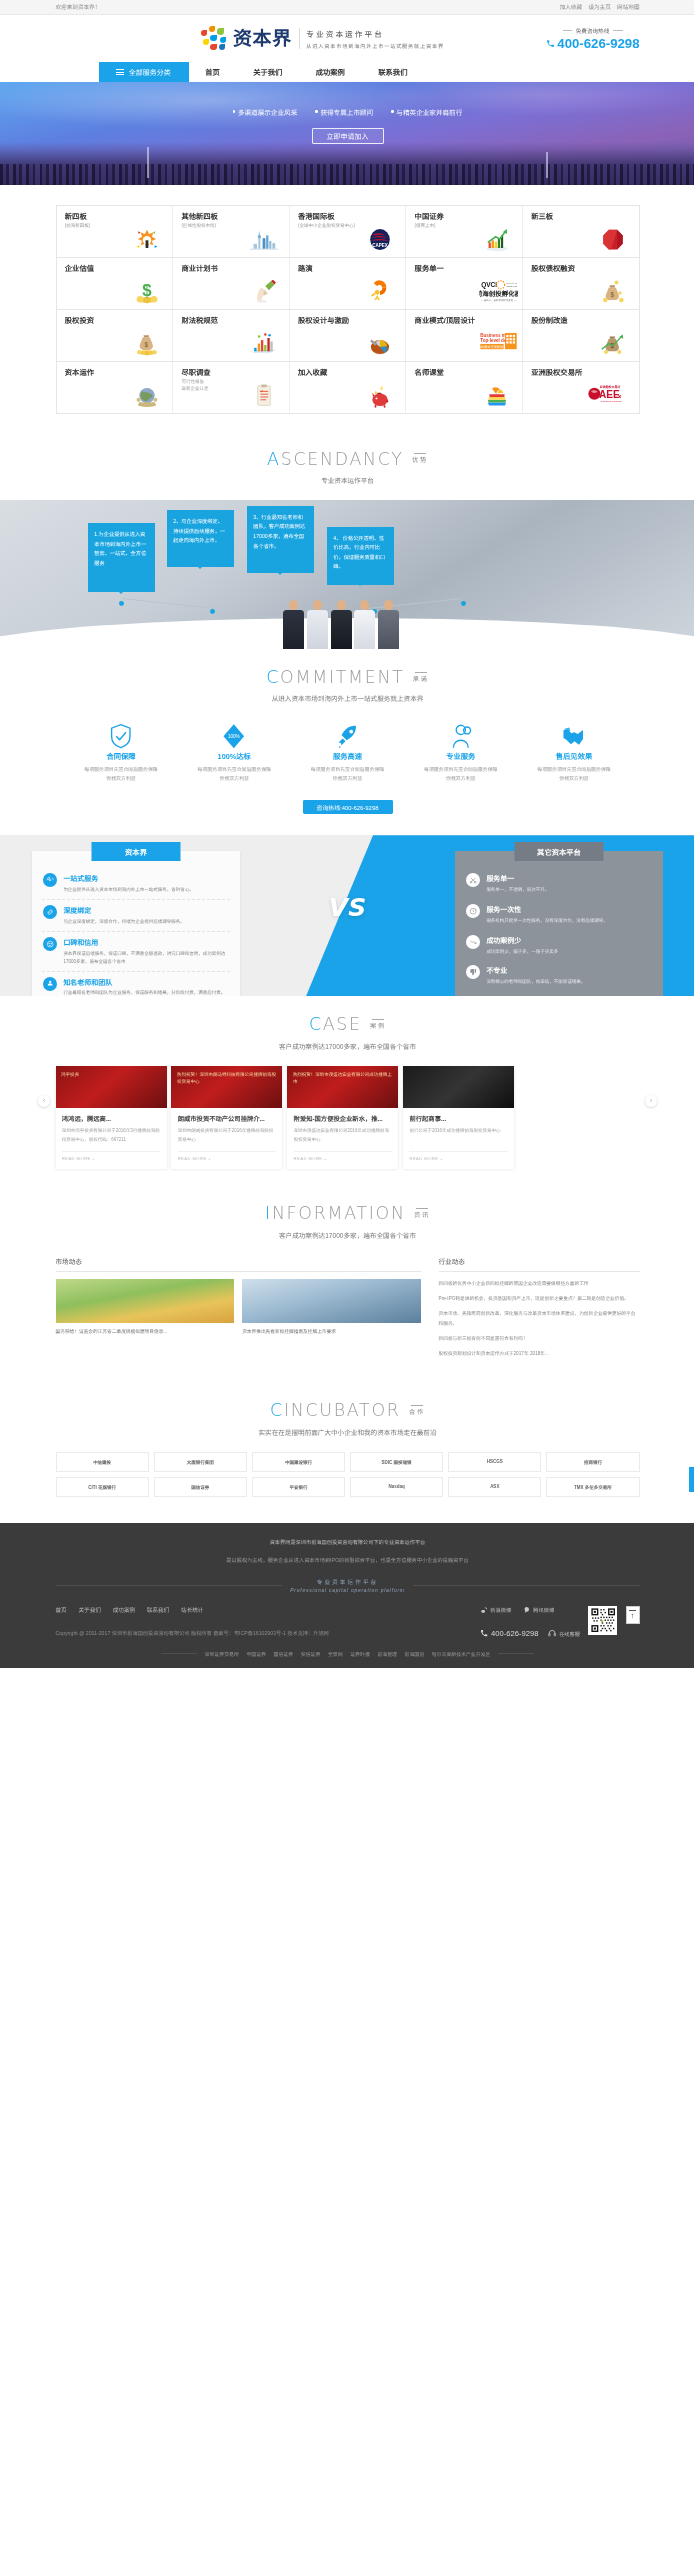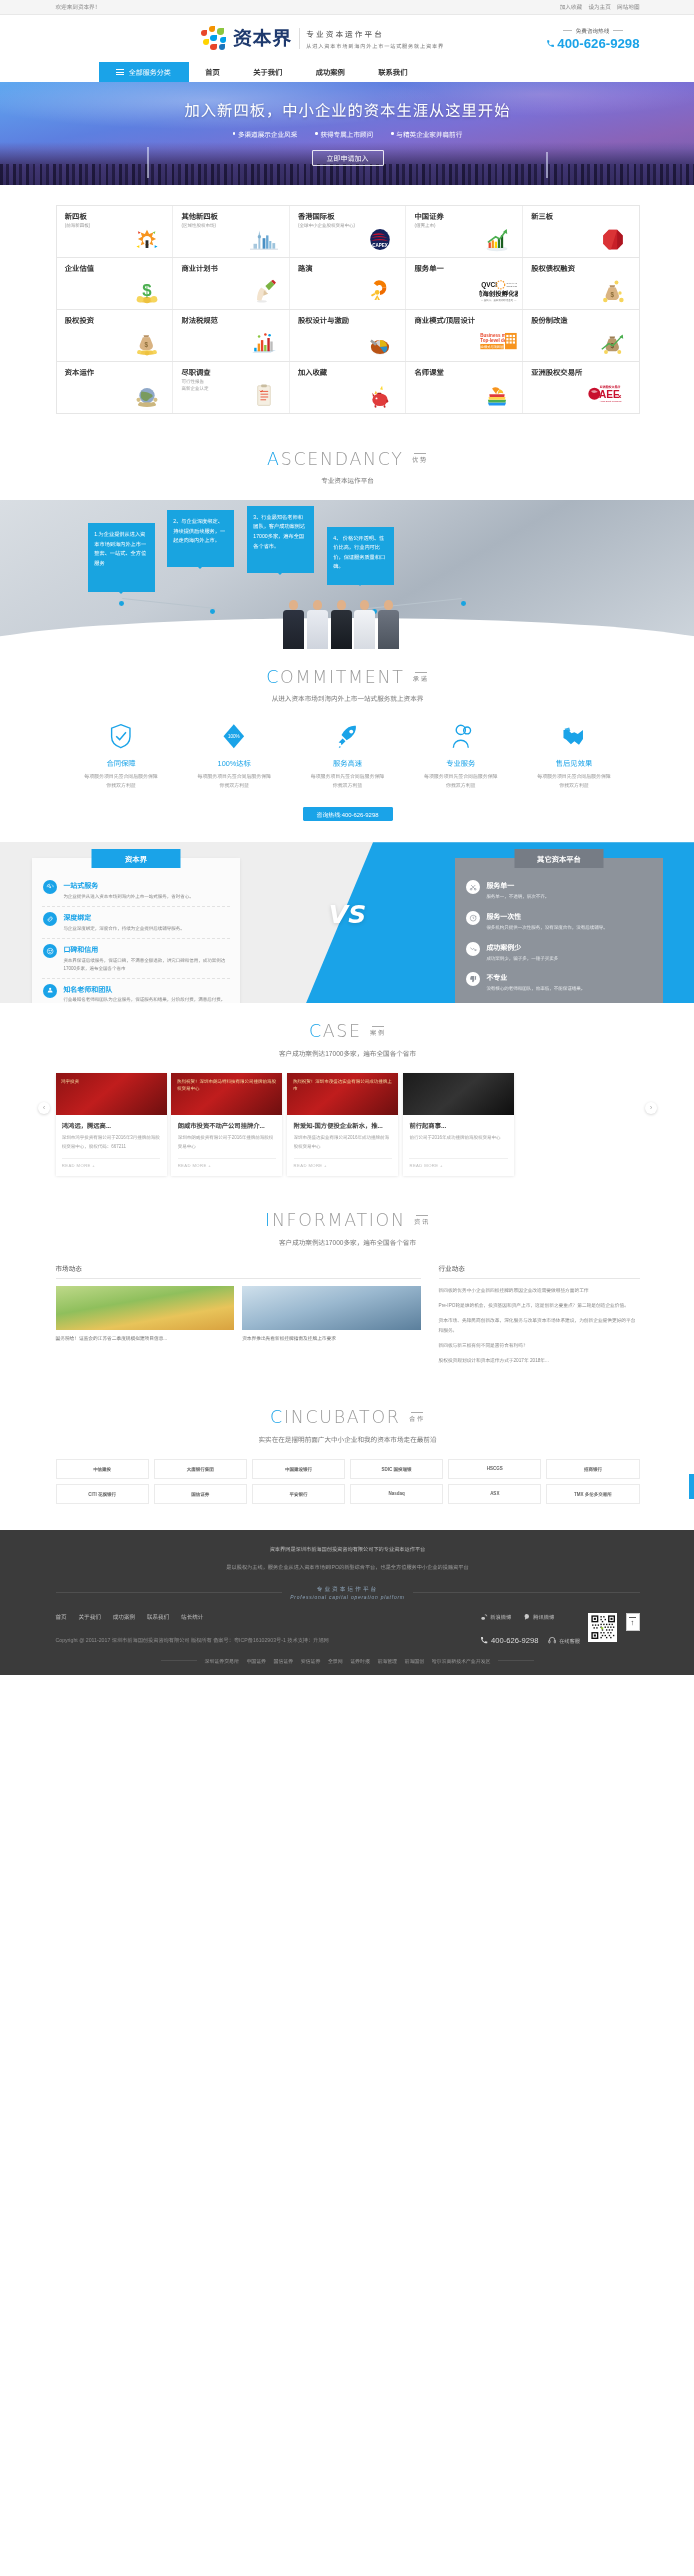--- a/index.html
+++ b/index.html
@@ -60,21 +60,21 @@
   .hero-bul { display:flex; justify-content:center; gap:18px; margin-top:9px; font-size:6.6px; }
   .hero-bul span { display:flex; align-items:center; gap:2.8px; }
   .hero-bul span::before { content:""; width:2.4px; height:2.4px; border-radius:50%; background:#fff; }
   .hero-btn { margin:11px auto 0; width:72px; height:16.7px; border:0.7px solid rgba(255,255,255,.85);
               border-radius:1.4px; display:flex; align-items:center; justify-content:center;
               font-size:7px; color:#fff; cursor:pointer; background:rgba(255,255,255,.08); }
 
   
   .svc { padding:19.5px 0 15.3px; }
   .svc-grid { border:0.7px solid #e6e6e6; border-bottom:none; background:#fff; }
-  .svc-row { display:flex; border-bottom:0.7px solid #e6e6e6; }
+  .svc-row { display:flex; border-bottom:0.7px solid #e6e6e6;justify-content:center; }
   .svc-cell { flex:1; height:51px; border-right:0.7px solid #eee; padding:5.6px 0 0 8.3px; position:relative; }
   .svc-cell:last-child { border-right:none; }
   .svc-cell .st { font-size:7.3px; font-weight:bold; color:#333; }
   .svc-cell .ss { font-size:4.5px; color:#999; margin-top:1.7px; line-height:1.5; }
   .svc-ico { position:absolute; right:11px; bottom:4.9px; width:28px; height:25px; }
 
   
   .sec-head { text-align:center; }
   .sec-head .big { font-size:17.4px; letter-spacing:1.7px; color:#9b9b9b; font-weight:300;
                    font-family:"DejaVu Sans","Liberation Sans",sans-serif; display:inline-flex; align-items:center; }
@@ -106,21 +106,21 @@
   .person { position:absolute; bottom:0; }
   .person .head { width:9px; height:9.7px; border-radius:50% 50% 45% 45%; background:#e0b189; margin:0 auto; }
   .person .body { width:21.5px; height:39px; margin-top:0.7px; }
 
   
   .cmt { padding:18px 0 21px; }
   .cmt-items { display:flex; justify-content:space-between; margin-top:18px; padding:0 14px; }
   .cmt-item { width:103px; text-align:center; }
   .cmt-ico { height:29px; display:flex; align-items:center; justify-content:center; }
   .cmt-ico svg { width:23.6px; height:26.4px; }
-  .cmt-item .ct { font-size:7.3px; font-weight:normal; color:#1aa3e8; margin-top:8px; }
+  .cmt-item .ct { font-size:7.3px; font-weight:bold; color:#1aa3e8; margin-top:1px; }
   .cmt-item .cd { font-size:4.9px; color:#999; margin-top:4.9px; line-height:1.75; padding:0 14px; }
   .cmt-btn { width:90px; height:14px; background:#1aa3e8; color:#fff; font-size:5.9px;
              display:flex; align-items:center; justify-content:center; margin:16.7px auto 0;
              border-radius:1.4px; cursor:pointer; }
 
   
   .vs { position:relative; height:161px; background:#eeeeee; overflow:hidden; }
   .vs-blue { position:absolute; right:0; top:0; bottom:0; width:389px; background:#1aa3e8;
              clip-path:polygon(67px 0, 100% 0, 100% 100%, 0 100%); }
   .vs-mark { position:absolute; left:50%; top:58px; transform:translateX(-50%); z-index:6;
@@ -284,21 +284,20 @@
     <div class="mi">联系我们</div>
   </div>
 </div>
 
 <div class="hero">
   <div class="sky"></div>
   <div class="city"></div>
   <div class="tower" style="left:147px;height:31px;"></div>
   <div class="tower" style="left:546px;height:26.4px;"></div>
   <div class="hero-in">
-    <h1>加入新四板，中小企业的资本生涯从这里开始</h1>
     <div class="hero-bul">
       <span>多渠道展示企业风采</span>
       <span>获得专属上市顾问</span>
       <span>与精英企业家并肩前行</span>
     </div>
     <div class="hero-btn">立即申请加入</div>
   </div>
 </div>
 
 <div class="svc">

